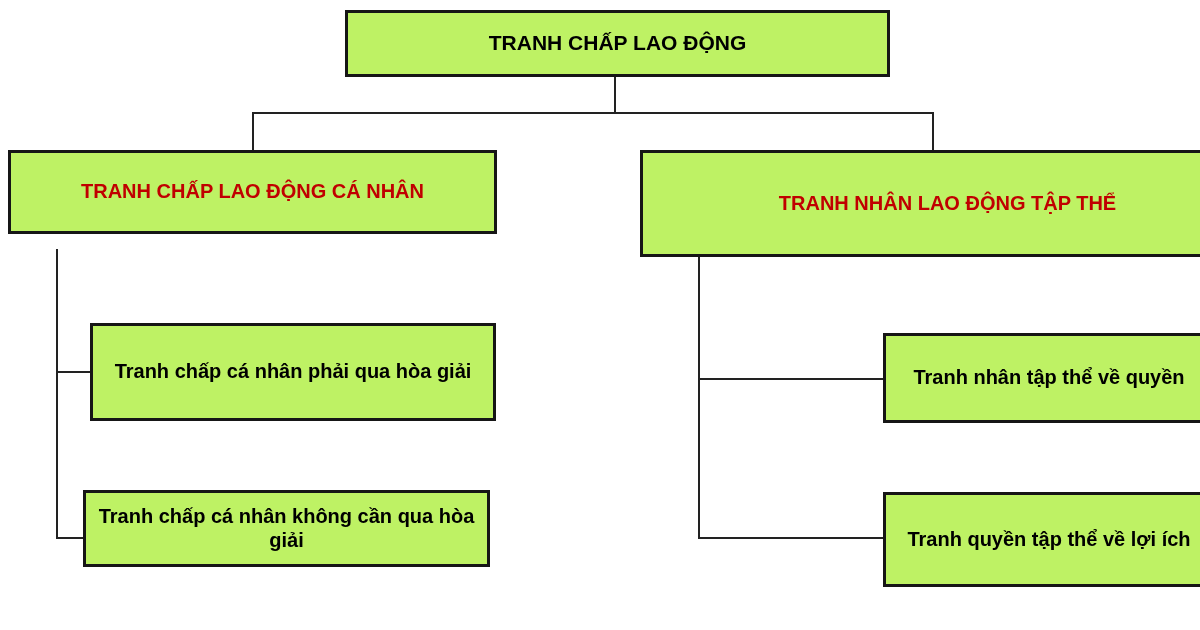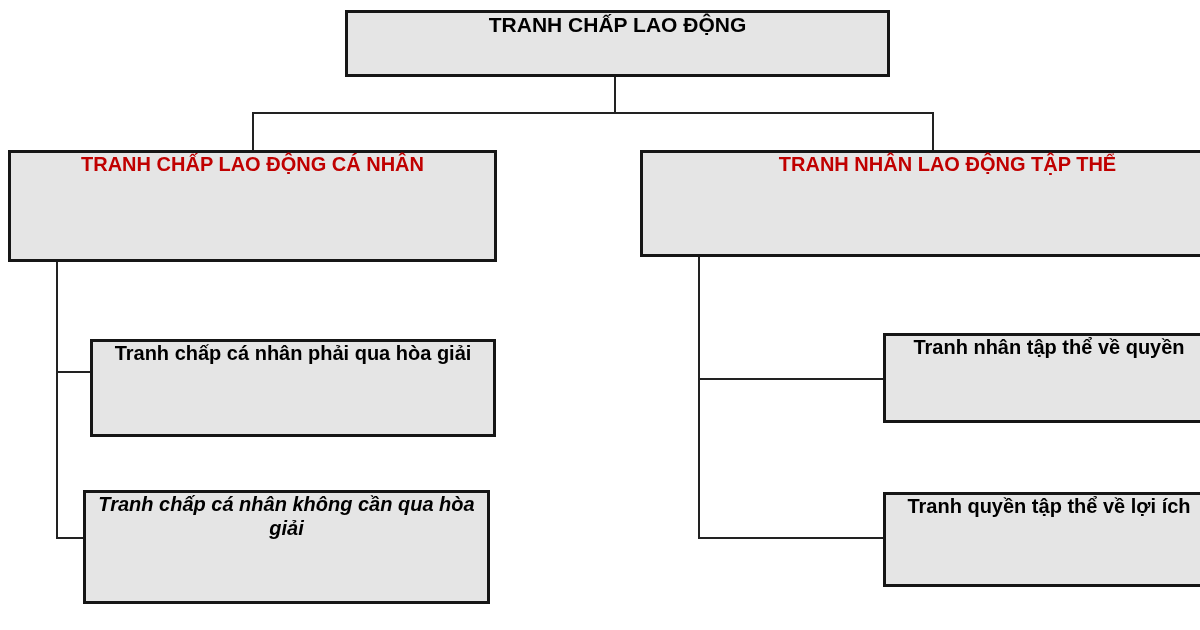--- a/index.html
+++ b/index.html
@@ -7,35 +7,36 @@
     position: relative;
     width: 1200px;
     height: 630px;
     background: #ffffff;
     overflow: hidden;
     font-family: "Liberation Sans", sans-serif;
   }
   .node {
     position: absolute;
     box-sizing: border-box;
-    background: #e5e5e5;
+    background: #bef264;
     border: 3px solid #161616;
     display: flex;
+    align-items: center;
     justify-content: center;
     text-align: center;
     font-weight: bold;
     color: #000000;
     line-height: 1.18;
   }
   .node .lbl { padding: 0 4px; }
   .root-box   { left: 345px; top: 10px;  width: 545px; height: 67px;  font-size: 21px; }
-  .left-main  { left: 8px;   top: 150px; width: 489px; height: 112px; font-size: 20px; color: #c00000; }
+  .left-main  { left: 8px;   top: 150px; width: 489px; height: 84px; font-size: 20px; color: #c00000; }
   .right-main { left: 640px; top: 150px; width: 615px; height: 107px; font-size: 20px; color: #c00000; }
-  .left-c1    { left: 90px;  top: 323px; width: 406px; height: 98px;  font-size: 20px; margin-top: 16px; }
-  .left-c2    { left: 83px;  top: 490px; width: 407px; height: 114px; font-size: 20px; font-style: italic; }
+  .left-c1    { left: 90px;  top: 323px; width: 406px; height: 98px;  font-size: 20px; }
+  .left-c2    { left: 83px;  top: 490px; width: 407px; height: 77px; font-size: 20px; }
   .right-c1   { left: 883px; top: 333px; width: 332px; height: 90px;  font-size: 20px; }
   .right-c2   { left: 883px; top: 492px; width: 332px; height: 95px;  font-size: 20px; }
   .conn { position: absolute; background: #222222; }
   .conn.h { height: 2px; }
   .conn.v { width: 2px; }
   .c-stem        { left: 614px; top: 77px;  height: 37px; }
   .c-dist        { left: 252px; top: 112px; width: 682px; }
   .c-drop-left   { left: 252px; top: 112px; height: 39px; }
   .c-drop-right  { left: 932px; top: 112px; height: 39px; }
   .c-left-vert   { left: 56px;  top: 249px; height: 290px; }

